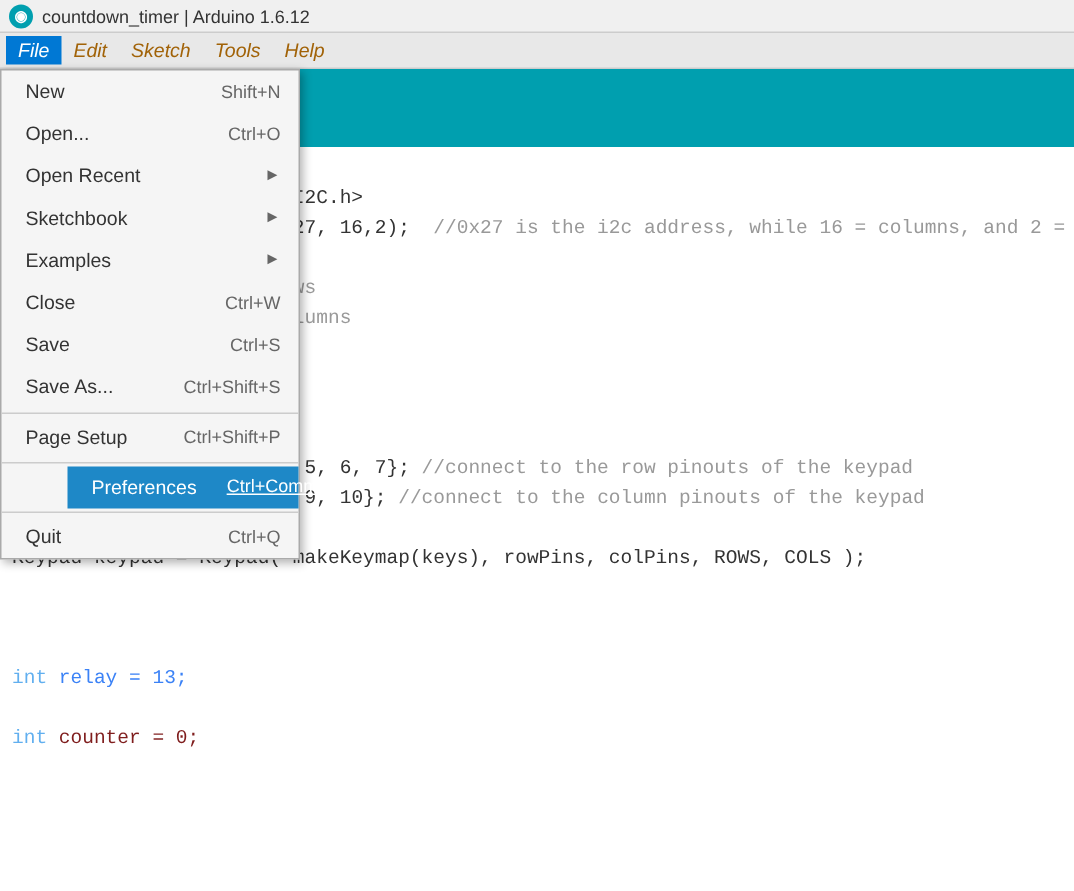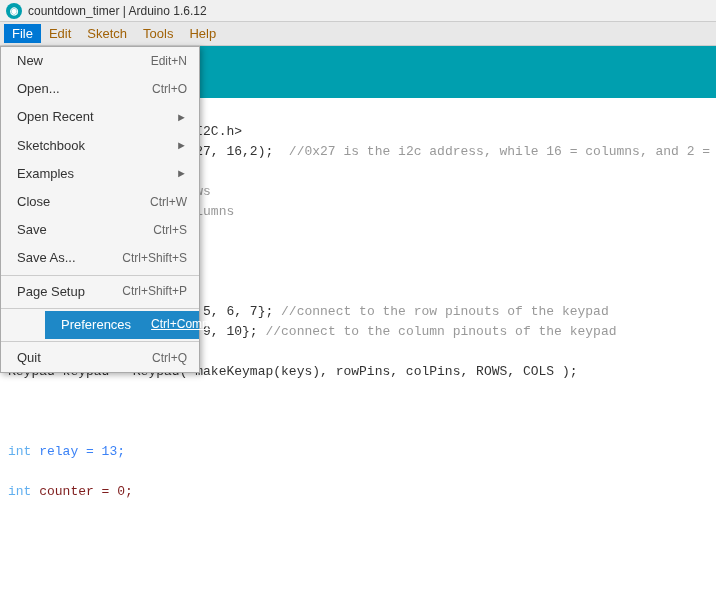--- a/index.html
+++ b/index.html
@@ -42,20 +42,21 @@
     
     .menu-bar {
       background: #e8e8e8;
       height: 24px;
       display: flex;
       align-items: center;
       padding: 0 4px;
       font-family: Arial, sans-serif;
       font-size: 13px;
       border-bottom: 1px solid #ccc;
+      font-style: italic;
     }
     .menu-item {
       padding: 2px 8px;
       cursor: pointer;
       color: #a16207;
     }
     .menu-item.active {
       background: #0078d4;
       color: white;
     }
@@ -181,21 +182,21 @@
   <div class="code-line"><span style="color:#61afef">int</span><span style="color:#3b82f6"> relay = 13;</span></div>
   <div class="code-line">&nbsp;</div>
   <div class="code-line"><span style="color:#61afef">int</span><span style="color:#7f1d1d"> counter = 0;</span></div>
 </div>
 
 <div class="dropdown-overlay">
   <div class="dropdown-menu">
 
     <div class="dropdown-item">
       <span>New</span>
-      <span class="shortcut">Edit+N</span>
+      <span class="shortcut">Shift+N</span>
     </div>
 
     <div class="dropdown-item">
       <span>Open...</span>
       <span class="shortcut">Ctrl+O</span>
     </div>
 
     <div class="dropdown-item">
       <span>Open Recent</span>
       <span class="arrow">►</span>

